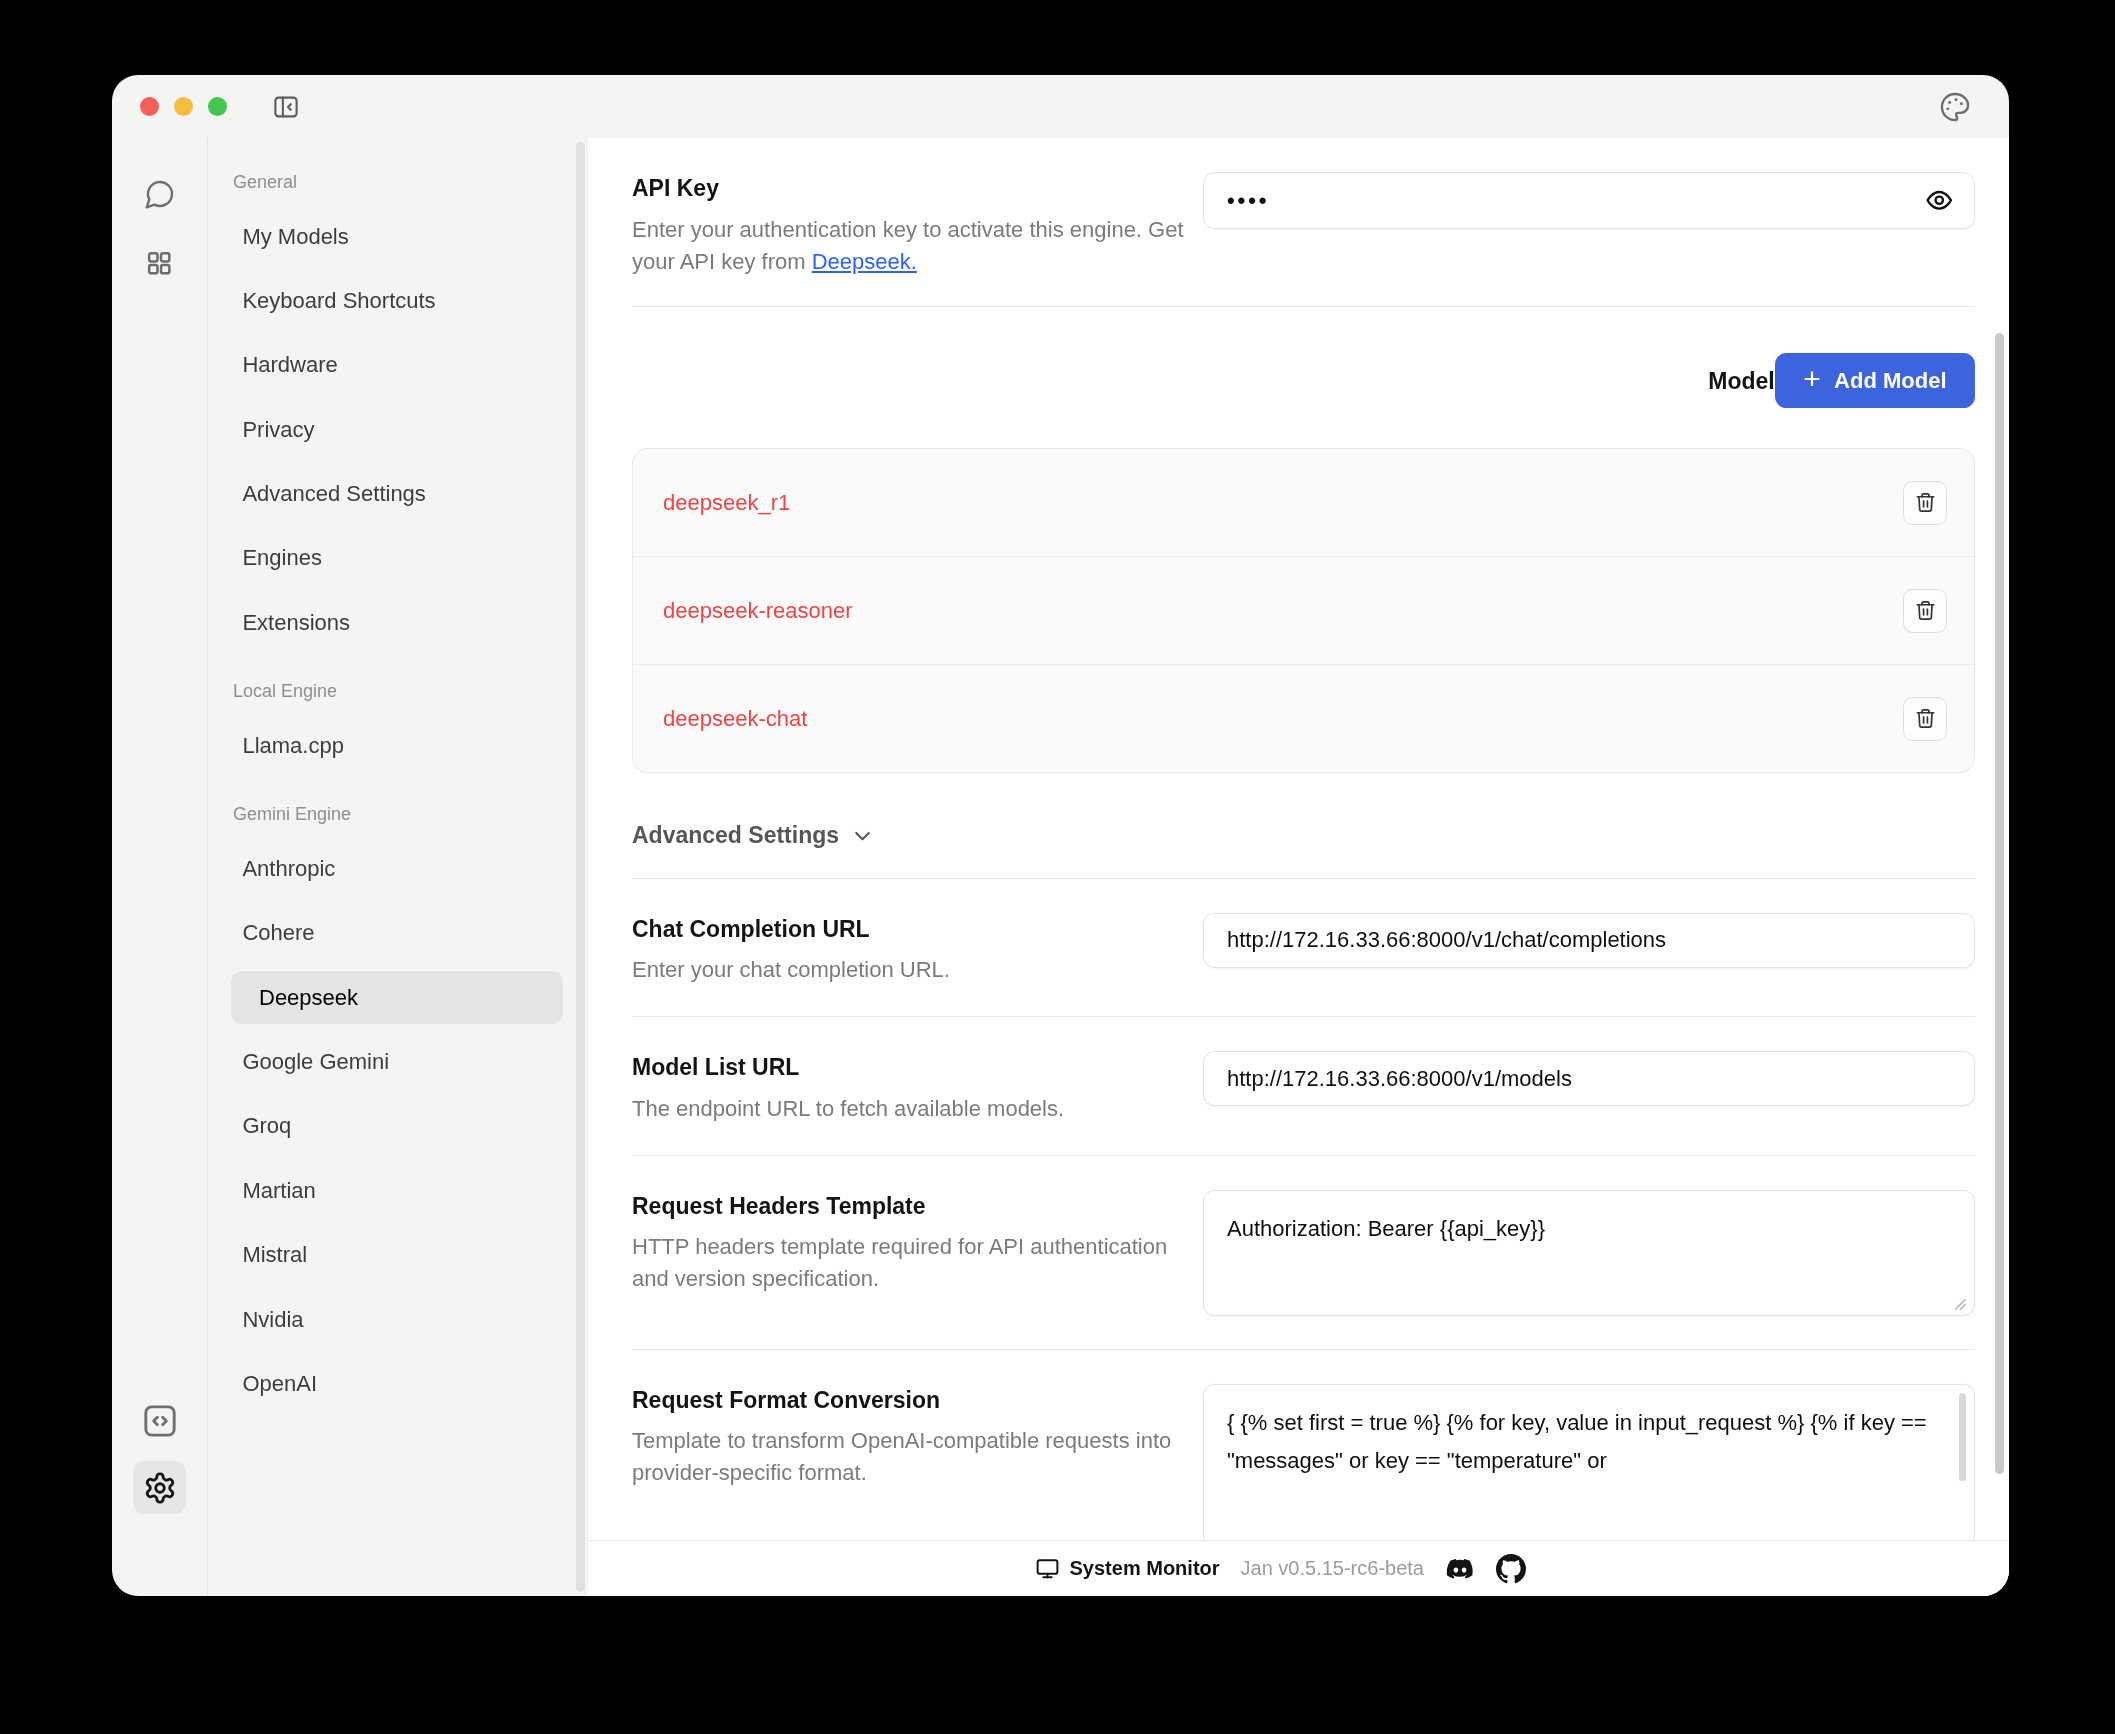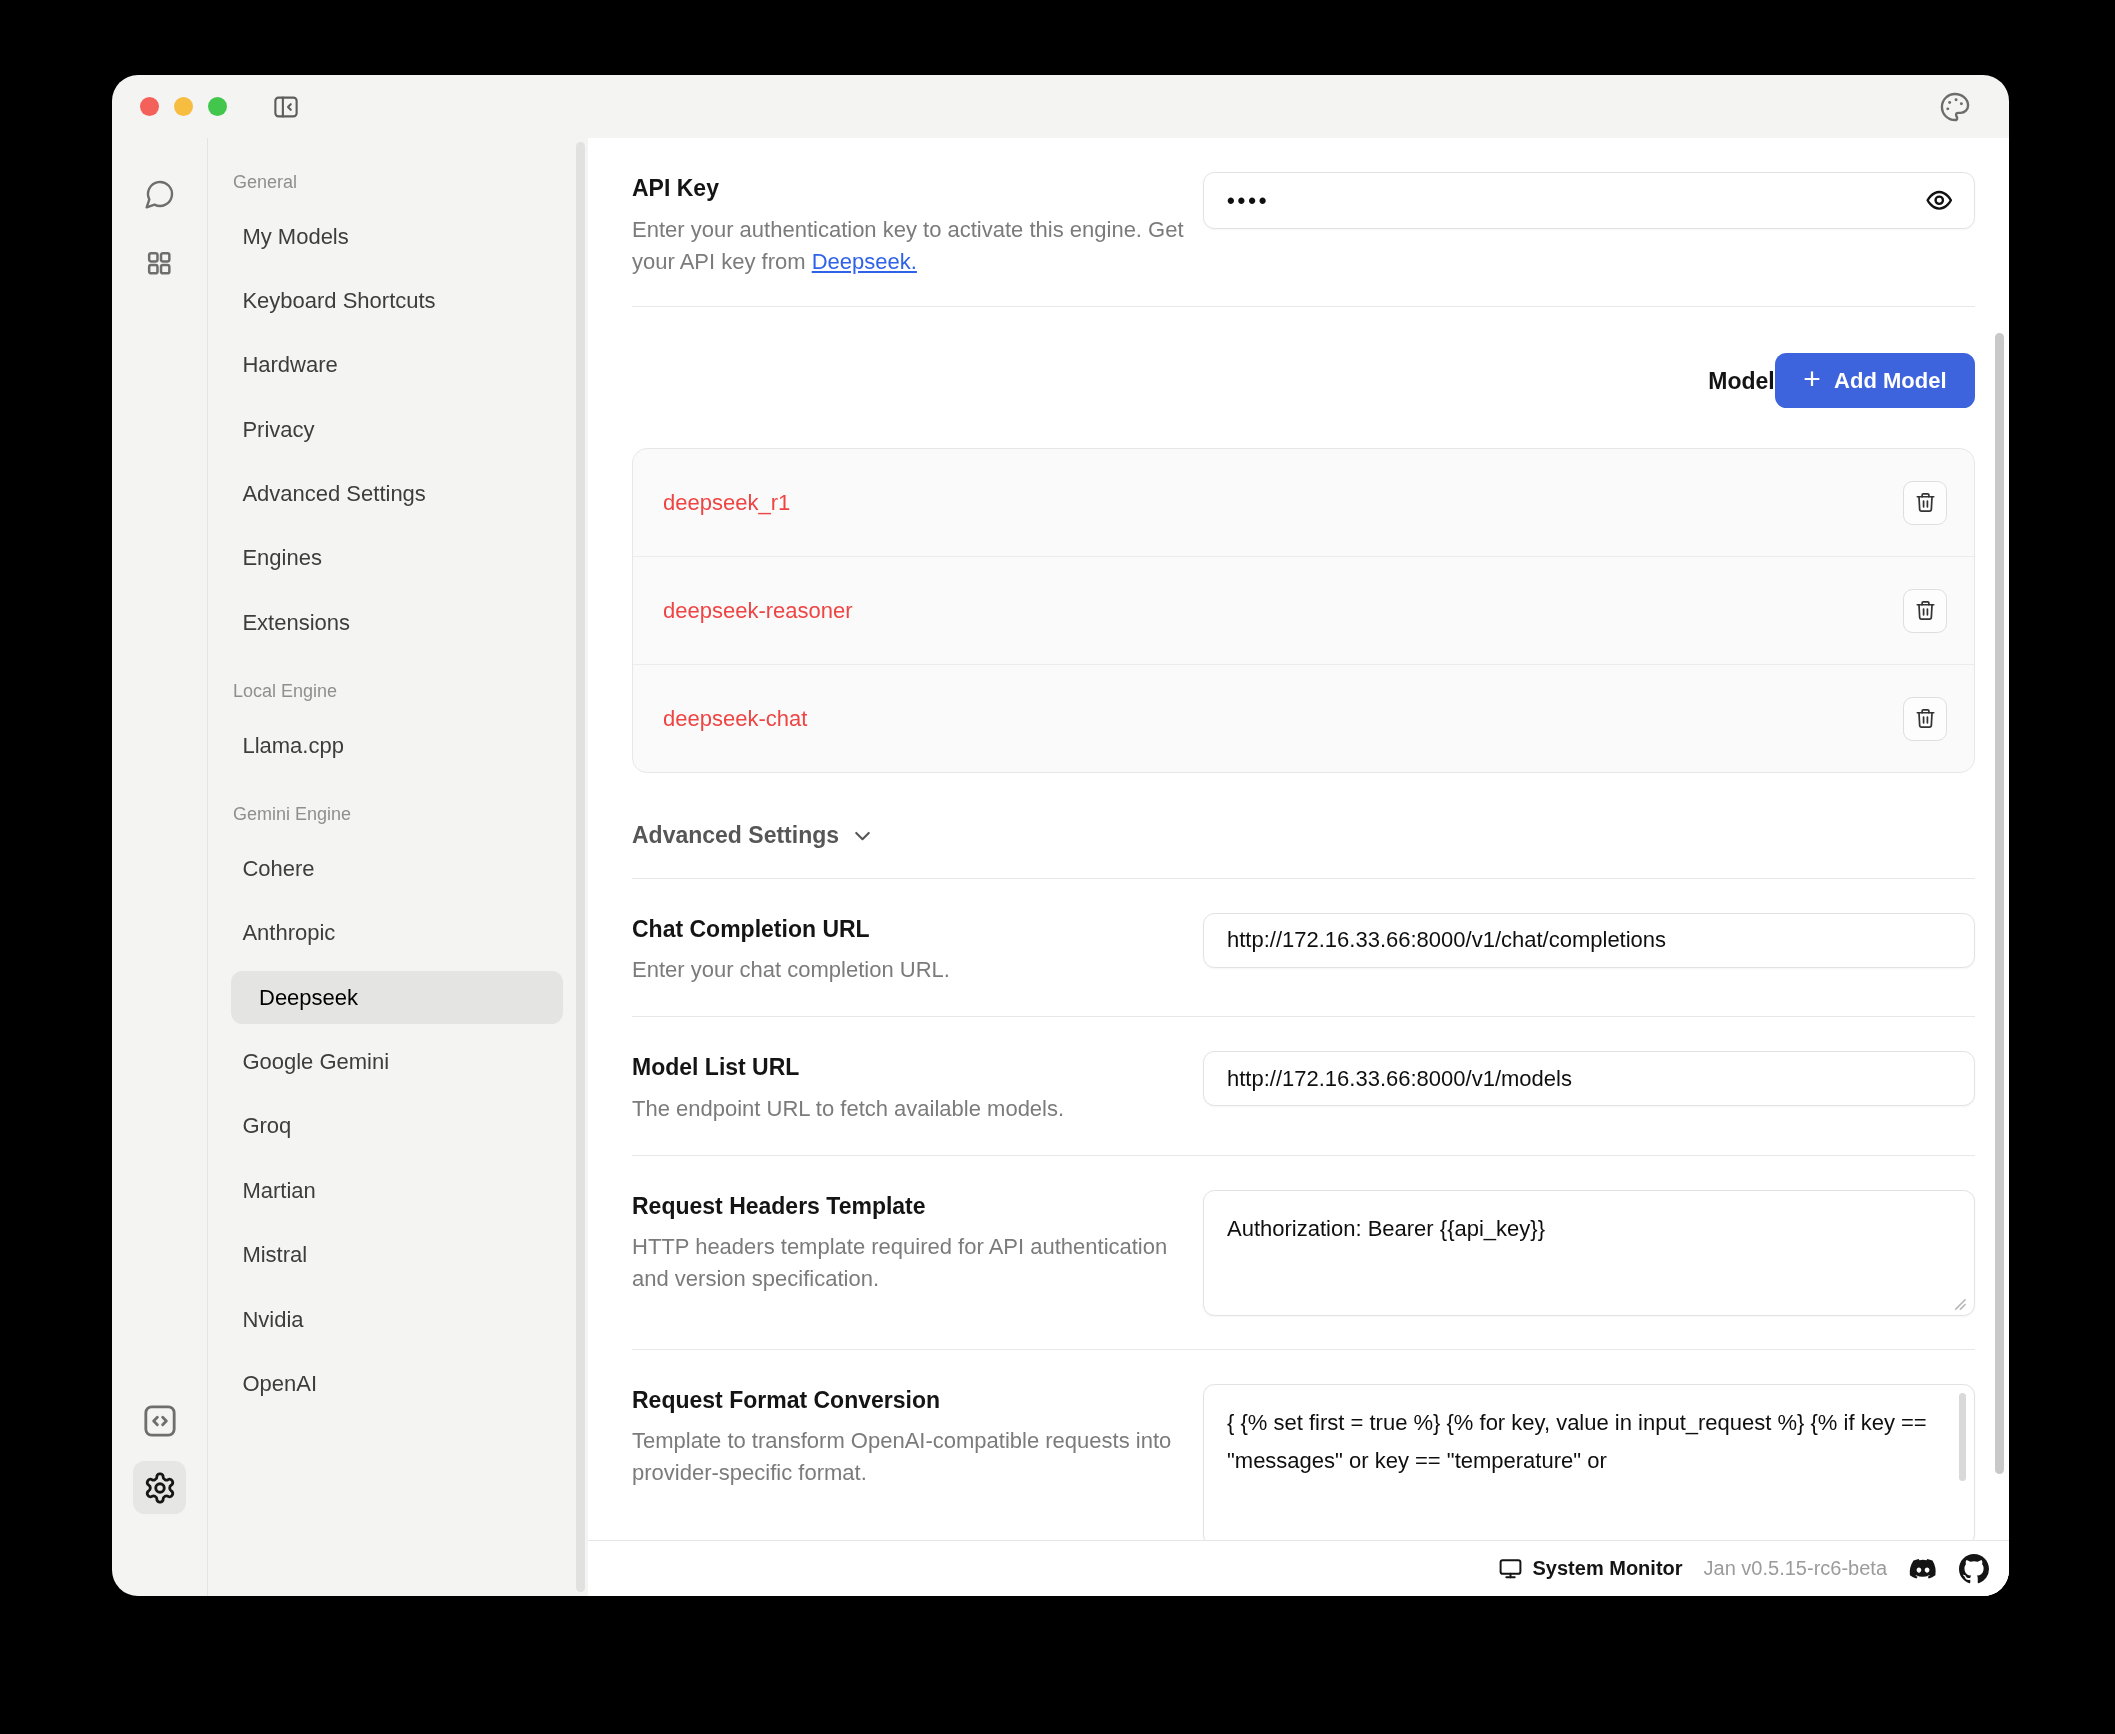--- a/index.html
+++ b/index.html
@@ -69,22 +69,22 @@
   
   .setting-row{padding-top:34px;padding-bottom:30px;}
   .textarea-wrap{position:relative;}
   .text-area{width:100%;box-sizing:border-box;border:1px solid #e2e2e2;border-radius:11.4px;background:#fff;resize:none;
     padding:19px 23px;font-size:22px;color:#0f0f0f;line-height:38px;font-family:"Liberation Sans",sans-serif;outline:none;box-shadow:0 1px 1.9px rgba(0,0,0,.04);}
   .headers-area{height:126px;}
   .format-area{height:162px;padding-right:42px;}
   .resize-handle{position:absolute;right:7.6px;bottom:7.6px;width:15px;height:15px;}
   .inner-scrollbar{position:absolute;right:8.6px;top:9.5px;width:7.6px;height:88px;border-radius:3.8px;background:#d9d9d9;}
   
-  .statusbar{height:55px;flex:0 0 auto;background:#fff;border-top:1px solid #e6e6e6;display:flex;align-items:center;justify-content:flex-end;
-    gap:21px;padding-right:20px;}
+  .statusbar{height:55px;flex:0 0 auto;background:#fff;border-top:1px solid #e6e6e6;display:flex;align-items:center;justify-content:center;
+    gap:21px;padding-right:36px;}
   .sysmon{display:flex;align-items:center;gap:9.5px;font-size:20px;font-weight:600;color:#141414;cursor:pointer;}
   .version{font-size:20px;color:#9b9b9b;}
   .status-icon{width:30px;height:30px;display:flex;align-items:center;justify-content:center;cursor:pointer;}
   svg{display:block;}
 </style>
 </head>
 <body>
 
 <div class="window">
 
@@ -165,22 +165,22 @@
       <div class="nav-item">Hardware</div>
       <div class="nav-item">Privacy</div>
       <div class="nav-item">Advanced Settings</div>
       <div class="nav-item">Engines</div>
       <div class="nav-item">Extensions</div>
 
       <div class="section-label section-gap">Local Engine</div>
       <div class="nav-item">Llama.cpp</div>
 
       <div class="section-label section-gap">Gemini Engine</div>
+      <div class="nav-item">Anthropic</div>
       <div class="nav-item">Cohere</div>
-      <div class="nav-item">Anthropic</div>
       <div class="nav-item active">Deepseek</div>
       <div class="nav-item">Google Gemini</div>
       <div class="nav-item">Groq</div>
       <div class="nav-item">Martian</div>
       <div class="nav-item">Mistral</div>
       <div class="nav-item">Nvidia</div>
       <div class="nav-item">OpenAI</div>
 
       <div class="side-scrollbar"></div>
     </div>

